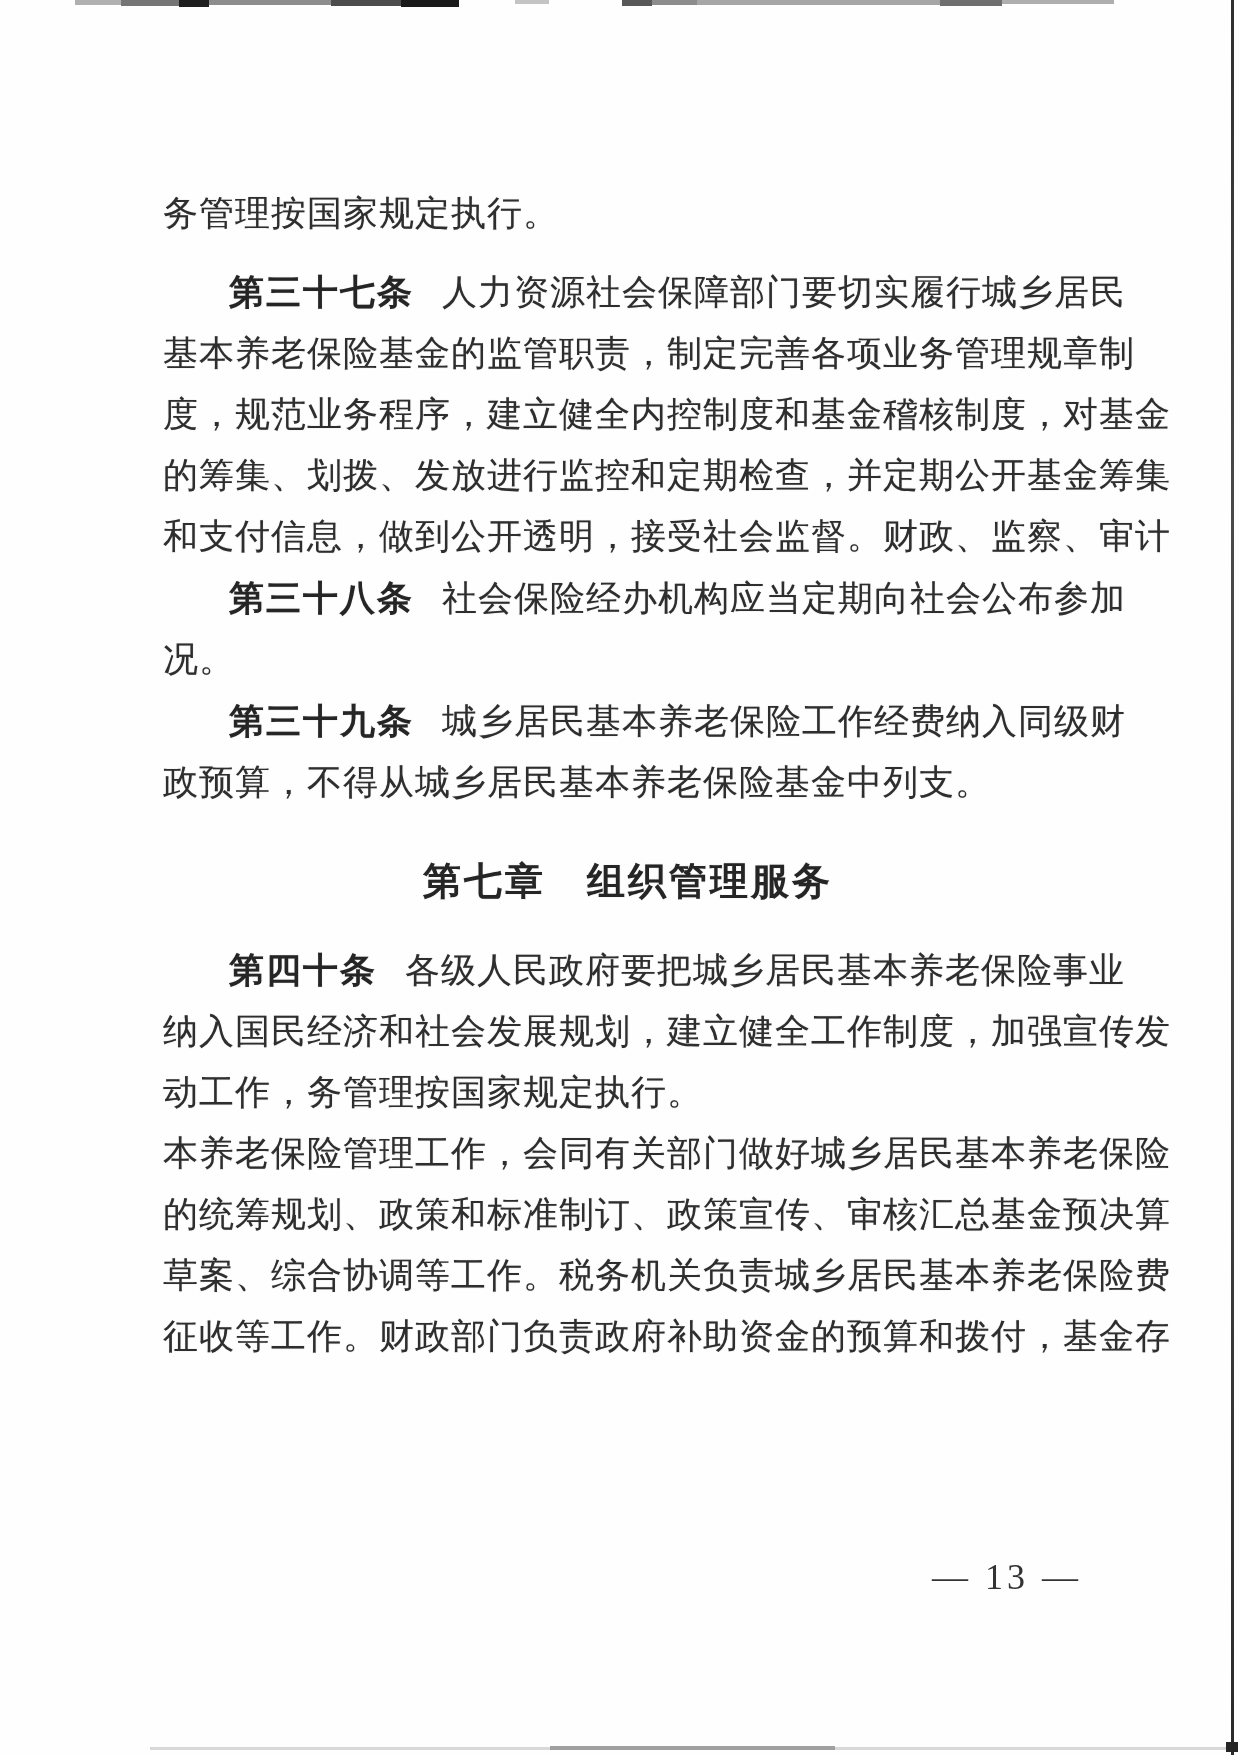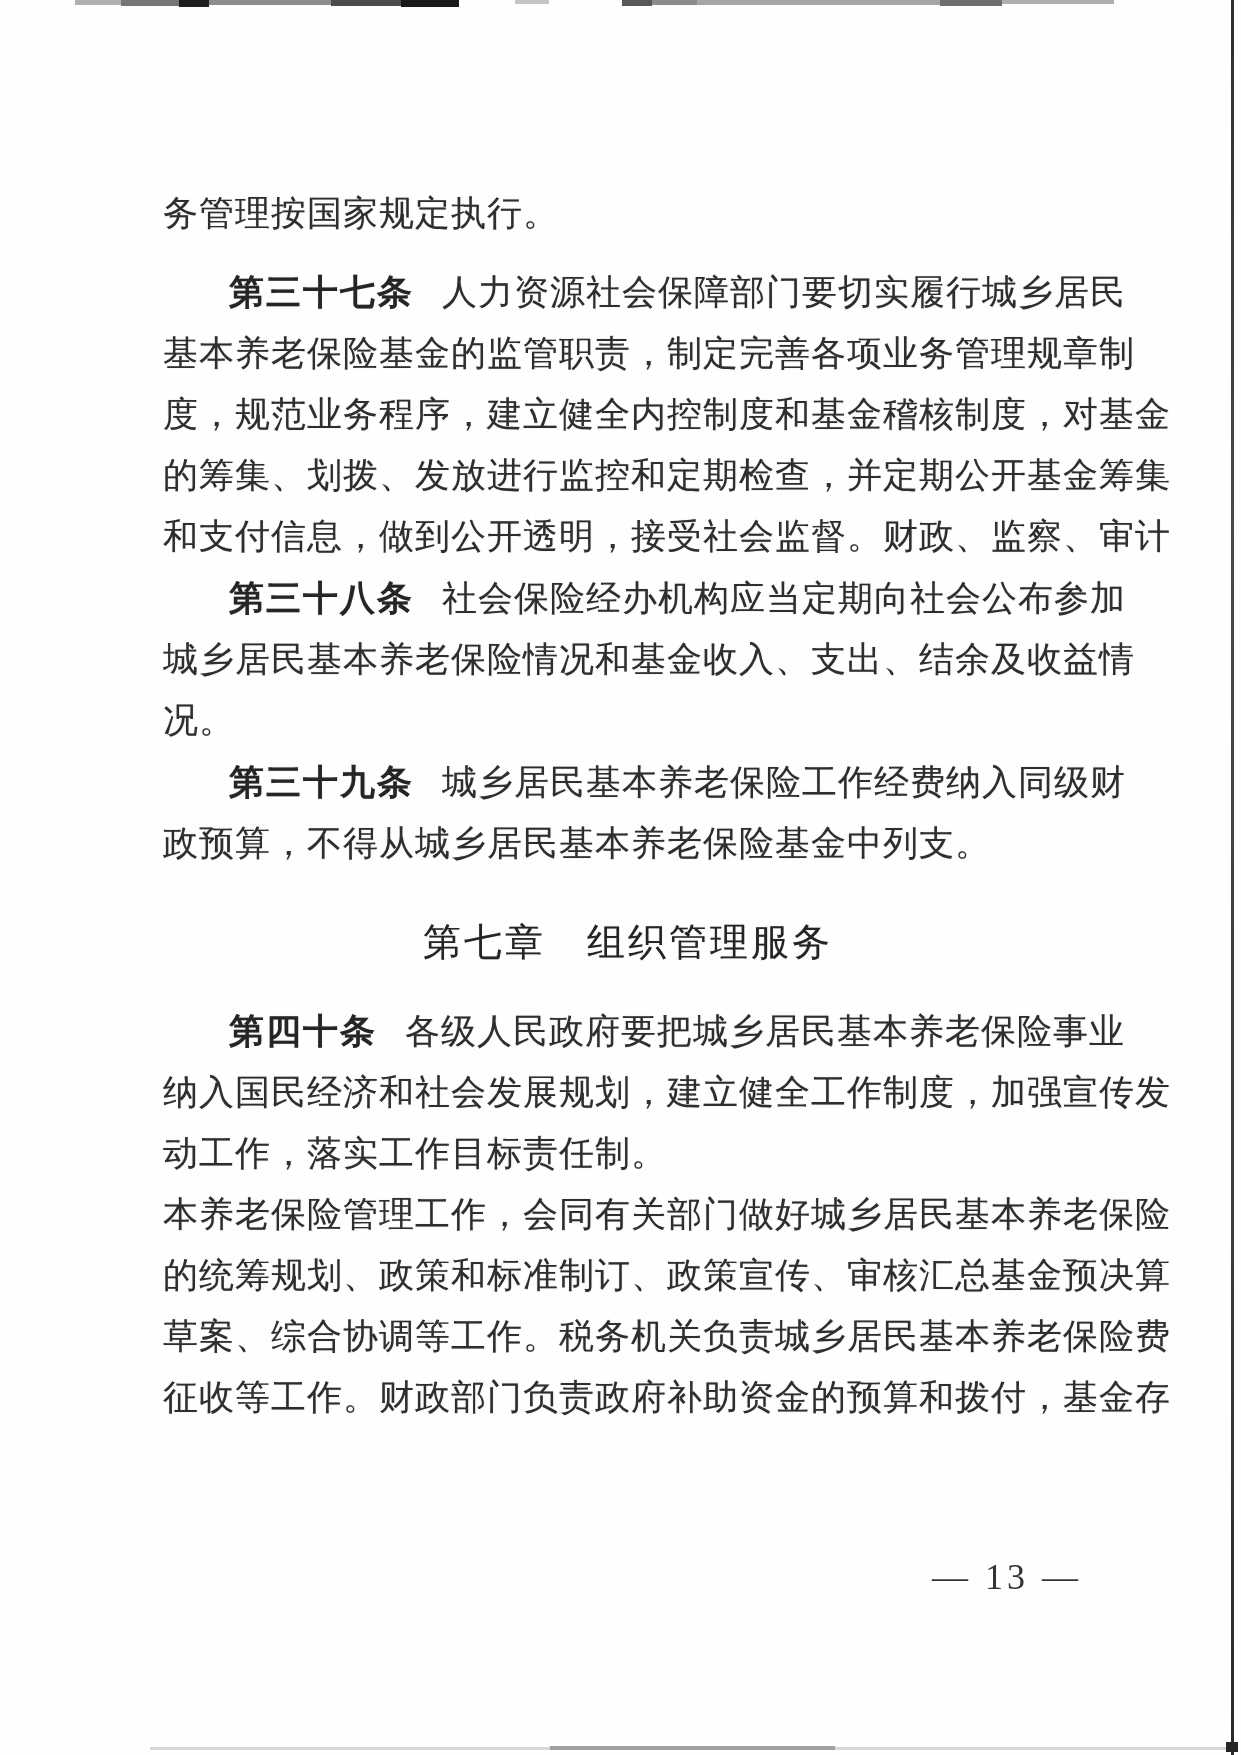--- a/index.html
+++ b/index.html
@@ -37,21 +37,21 @@
     font-family: "Liberation Sans", sans-serif;
     font-weight: 700;
     letter-spacing: 2px;
     margin-right: 28px;
     color: #252525;
   }
   .chapter {
     margin: 36px 0 26px 0;
     font-family: "Liberation Sans", sans-serif;
     font-size: 38px;
-    font-weight: 400;
+    font-weight: 700;
     letter-spacing: 3px;
     line-height: 64px;
     text-align: center;
     color: #252525;
     text-shadow: 0 0 1px rgba(37,37,37,0.3);
   }
   .pageno {
     position: absolute;
     left: 932px;
     top: 1556px;
@@ -106,31 +106,30 @@
   <div class="content">
     <div class="line"><span>务管理按国家规定执行。</span></div>
 
     <div class="line indent gap-md"><b class="art">第三十七条</b><span>人力资源社会保障部门要切实履行城乡居民</span></div>
     <div class="line"><span>基本养老保险基金的监管职责，制定完善各项业务管理规章制</span></div>
     <div class="line"><span>度，规范业务程序，建立健全内控制度和基金稽核制度，对基金</span></div>
     <div class="line"><span>的筹集、划拨、发放进行监控和定期检查，并定期公开基金筹集</span></div>
     <div class="line"><span>和支付信息，做到公开透明，接受社会监督。财政、监察、审计</span></div>
 
     <div class="line indent"><b class="art">第三十八条</b><span>社会保险经办机构应当定期向社会公布参加</span></div>
-    <div class="line"><span>城乡居民基本养老保险情况和基金收入、支出、结余及收益情</span></div>
     <div class="line"><span>况。</span></div>
 
     <div class="line indent"><b class="art">第三十九条</b><span>城乡居民基本养老保险工作经费纳入同级财</span></div>
     <div class="line"><span>政预算，不得从城乡居民基本养老保险基金中列支。</span></div>
 
     <div class="chapter">第七章　组织管理服务</div>
 
     <div class="line indent"><b class="art">第四十条</b><span>各级人民政府要把城乡居民基本养老保险事业</span></div>
     <div class="line"><span>纳入国民经济和社会发展规划，建立健全工作制度，加强宣传发</span></div>
-    <div class="line"><span>动工作，落实工作目标责任制。</span></div>
+    <div class="line"><span>动工作，务管理按国家规定执行。</span></div>
 
     <div class="line"><span>本养老保险管理工作，会同有关部门做好城乡居民基本养老保险</span></div>
     <div class="line"><span>的统筹规划、政策和标准制订、政策宣传、审核汇总基金预决算</span></div>
     <div class="line"><span>草案、综合协调等工作。税务机关负责城乡居民基本养老保险费</span></div>
     <div class="line"><span>征收等工作。财政部门负责政府补助资金的预算和拨付，基金存</span></div>
   </div>
 
   <div class="pageno">— 13 —</div>
 
   <div class="artifact bot-a"></div>

